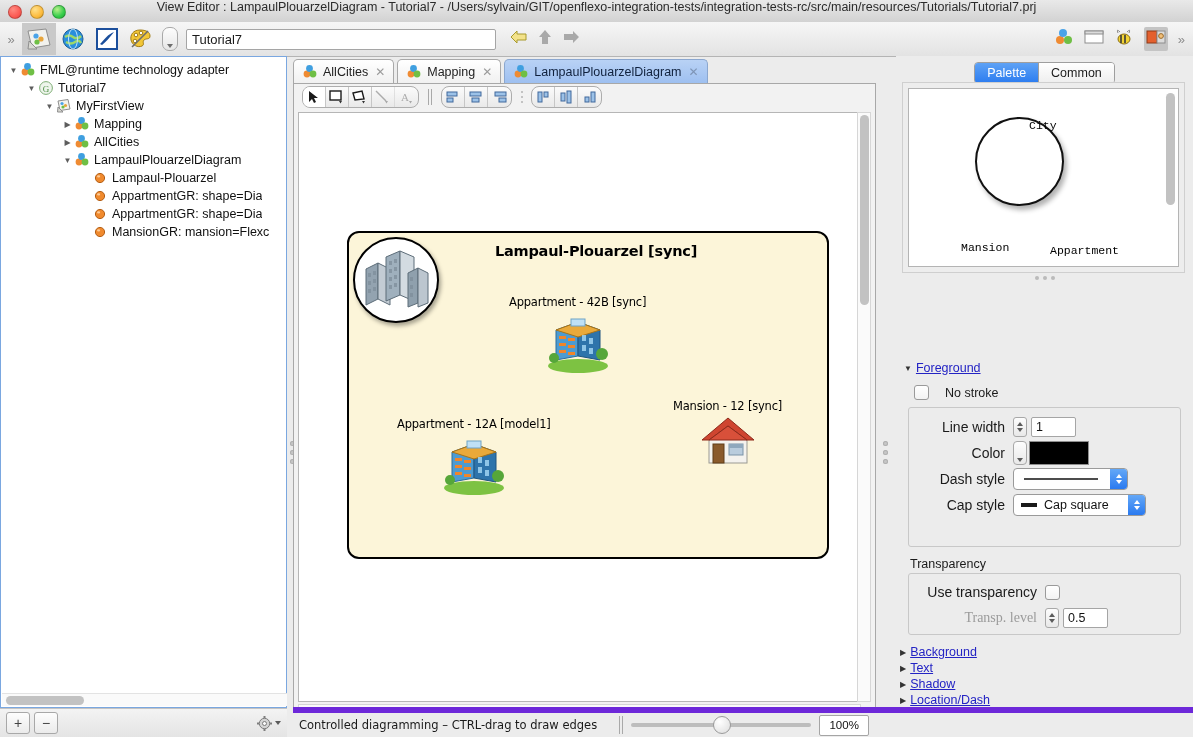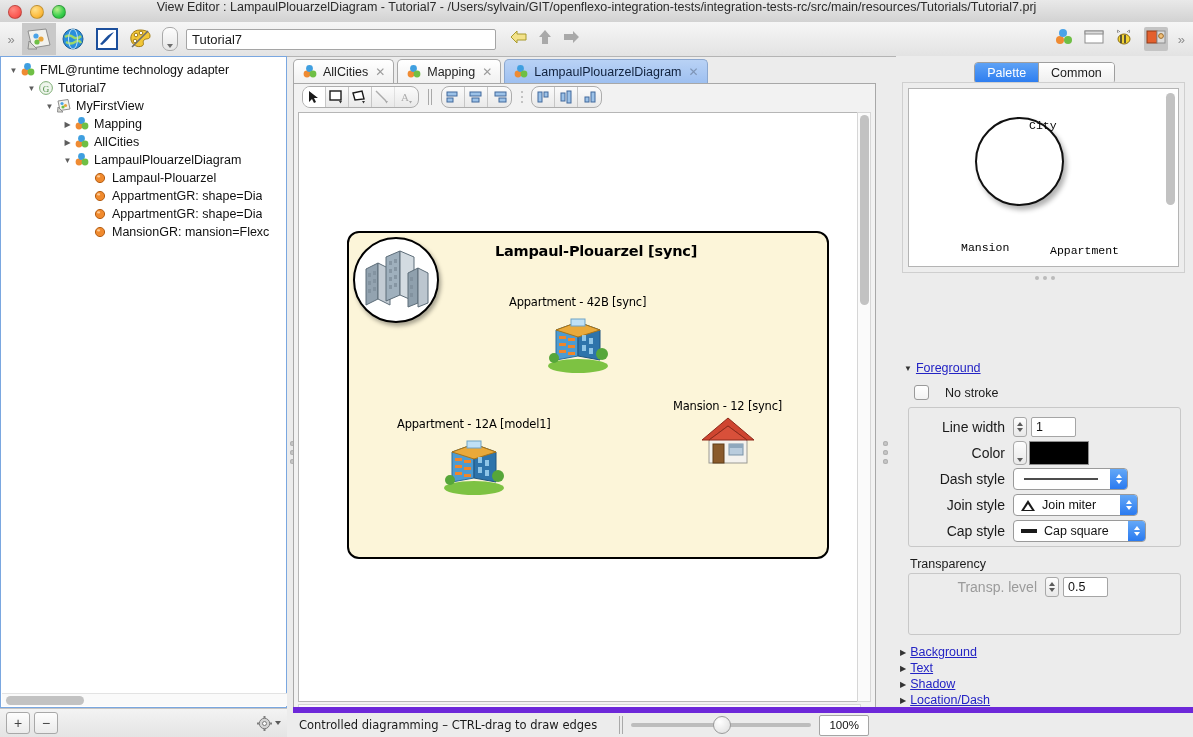--- a/index.html
+++ b/index.html
@@ -215,21 +215,21 @@
   .section-head { display: flex; align-items: center; gap: 4px; padding-left: 4px; font-size: 12.5px; }
   .section-head .tri { color: #333; font-size: 8px; }
   .section-head .lnk { color: #2323c4; text-decoration: underline; }
 
   .fgroup {
     position: absolute; left: 12px; width: 273px; border: 1px solid #c8c8c8; border-radius: 3px;
     background: #ececec; box-sizing: border-box;
   }
   .frow { display: flex; align-items: center; height: 26px; }
   .frow .lbl { width: 96px; text-align: right; padding-right: 8px; font-size: 14px; color: #1a1a1a; }
-  .frow .lbl.dim { color: #9b9b9b; }
+  .frow .lbl.dim { color: #9b9b9b; font-family: Liberation Serif, serif; }
   .stepper {
     width: 14px; height: 20px; border: 1px solid #a8a8a8; border-radius: 3px;
     background: linear-gradient(to bottom,#fdfdfd,#e8e8e8); display: flex; flex-direction: column;
     align-items: center; justify-content: center; gap: 2px; box-sizing: border-box; margin-right: 4px;
   }
   .stepper i { width: 0; height: 0; border-left: 3px solid transparent; border-right: 3px solid transparent; display: block; }
   .stepper i.up { border-bottom: 4px solid #5b5b5b; }
   .stepper i.dn { border-top: 4px solid #5b5b5b; }
   .txtbox { height: 20px; background: #fff; border: 1px solid #a5a5a5; border-radius: 2px; font-size: 12.5px; color: #111; display: flex; align-items: center; padding: 0 4px; box-sizing: border-box; }
   .swatch { width: 60px; height: 24px; border: 1px solid #8f8f8f; box-sizing: border-box; }
@@ -794,36 +794,20 @@
                   <path d="M4 4 H78" stroke="#111" stroke-width="1.4"></path>
                 </svg>
             </span>
             <span class="cb-arrow">
                 <i class="up"></i>
                 <i class="dn"></i>
               </span>
           </span>
         </div>
 
-        <div class="frow">
-          <span class="lbl">Join style</span>
-          <span class="combobox" style="width:125px;">
-            <span class="cb-text">
-              <svg width="16" height="13" viewBox="0 0 16 13">
-                  <path d="M8 1 L15 12 L1 12 Z" fill="#1a1a1a"></path>
-                  <path d="M8 5 L12 11 L4 11 Z" fill="#fff"></path>
-                </svg>
-              <span>Join miter</span>
-            </span>
-            <span class="cb-arrow">
-                <i class="up"></i>
-                <i class="dn"></i>
-              </span>
-          </span>
-        </div>
 
         <div class="frow">
           <span class="lbl">Cap style</span>
           <span class="combobox" style="width:133px;">
             <span class="cb-text">
               <svg width="18" height="10" viewBox="0 0 18 10">
                   <rect x="1" y="3" width="16" height="4" fill="#1a1a1a"></rect>
                 </svg>
               <span>Cap square</span>
             </span>
@@ -831,20 +815,24 @@
                 <i class="up"></i>
                 <i class="dn"></i>
               </span>
           </span>
         </div>
       </div>
 
       <div class="group-title" style="position:absolute; left:14px; top:501px;">Transparency</div>
 
       <div class="fgroup" style="top:517px; height:62px;">
+        <div class="frow" style="margin-top:5px;">
+          <span class="lbl" style="width:128px;">Use transparency</span>
+          <span class="checkbox"></span>
+        </div>
         <div class="frow">
           <span class="lbl dim" style="width:128px;">Transp. level</span>
           <span class="stepper">
               <i class="up"></i>
               <i class="dn"></i>
             </span>
           <span class="txtbox" style="width:45px;">0.5</span>
         </div>
       </div>
 

